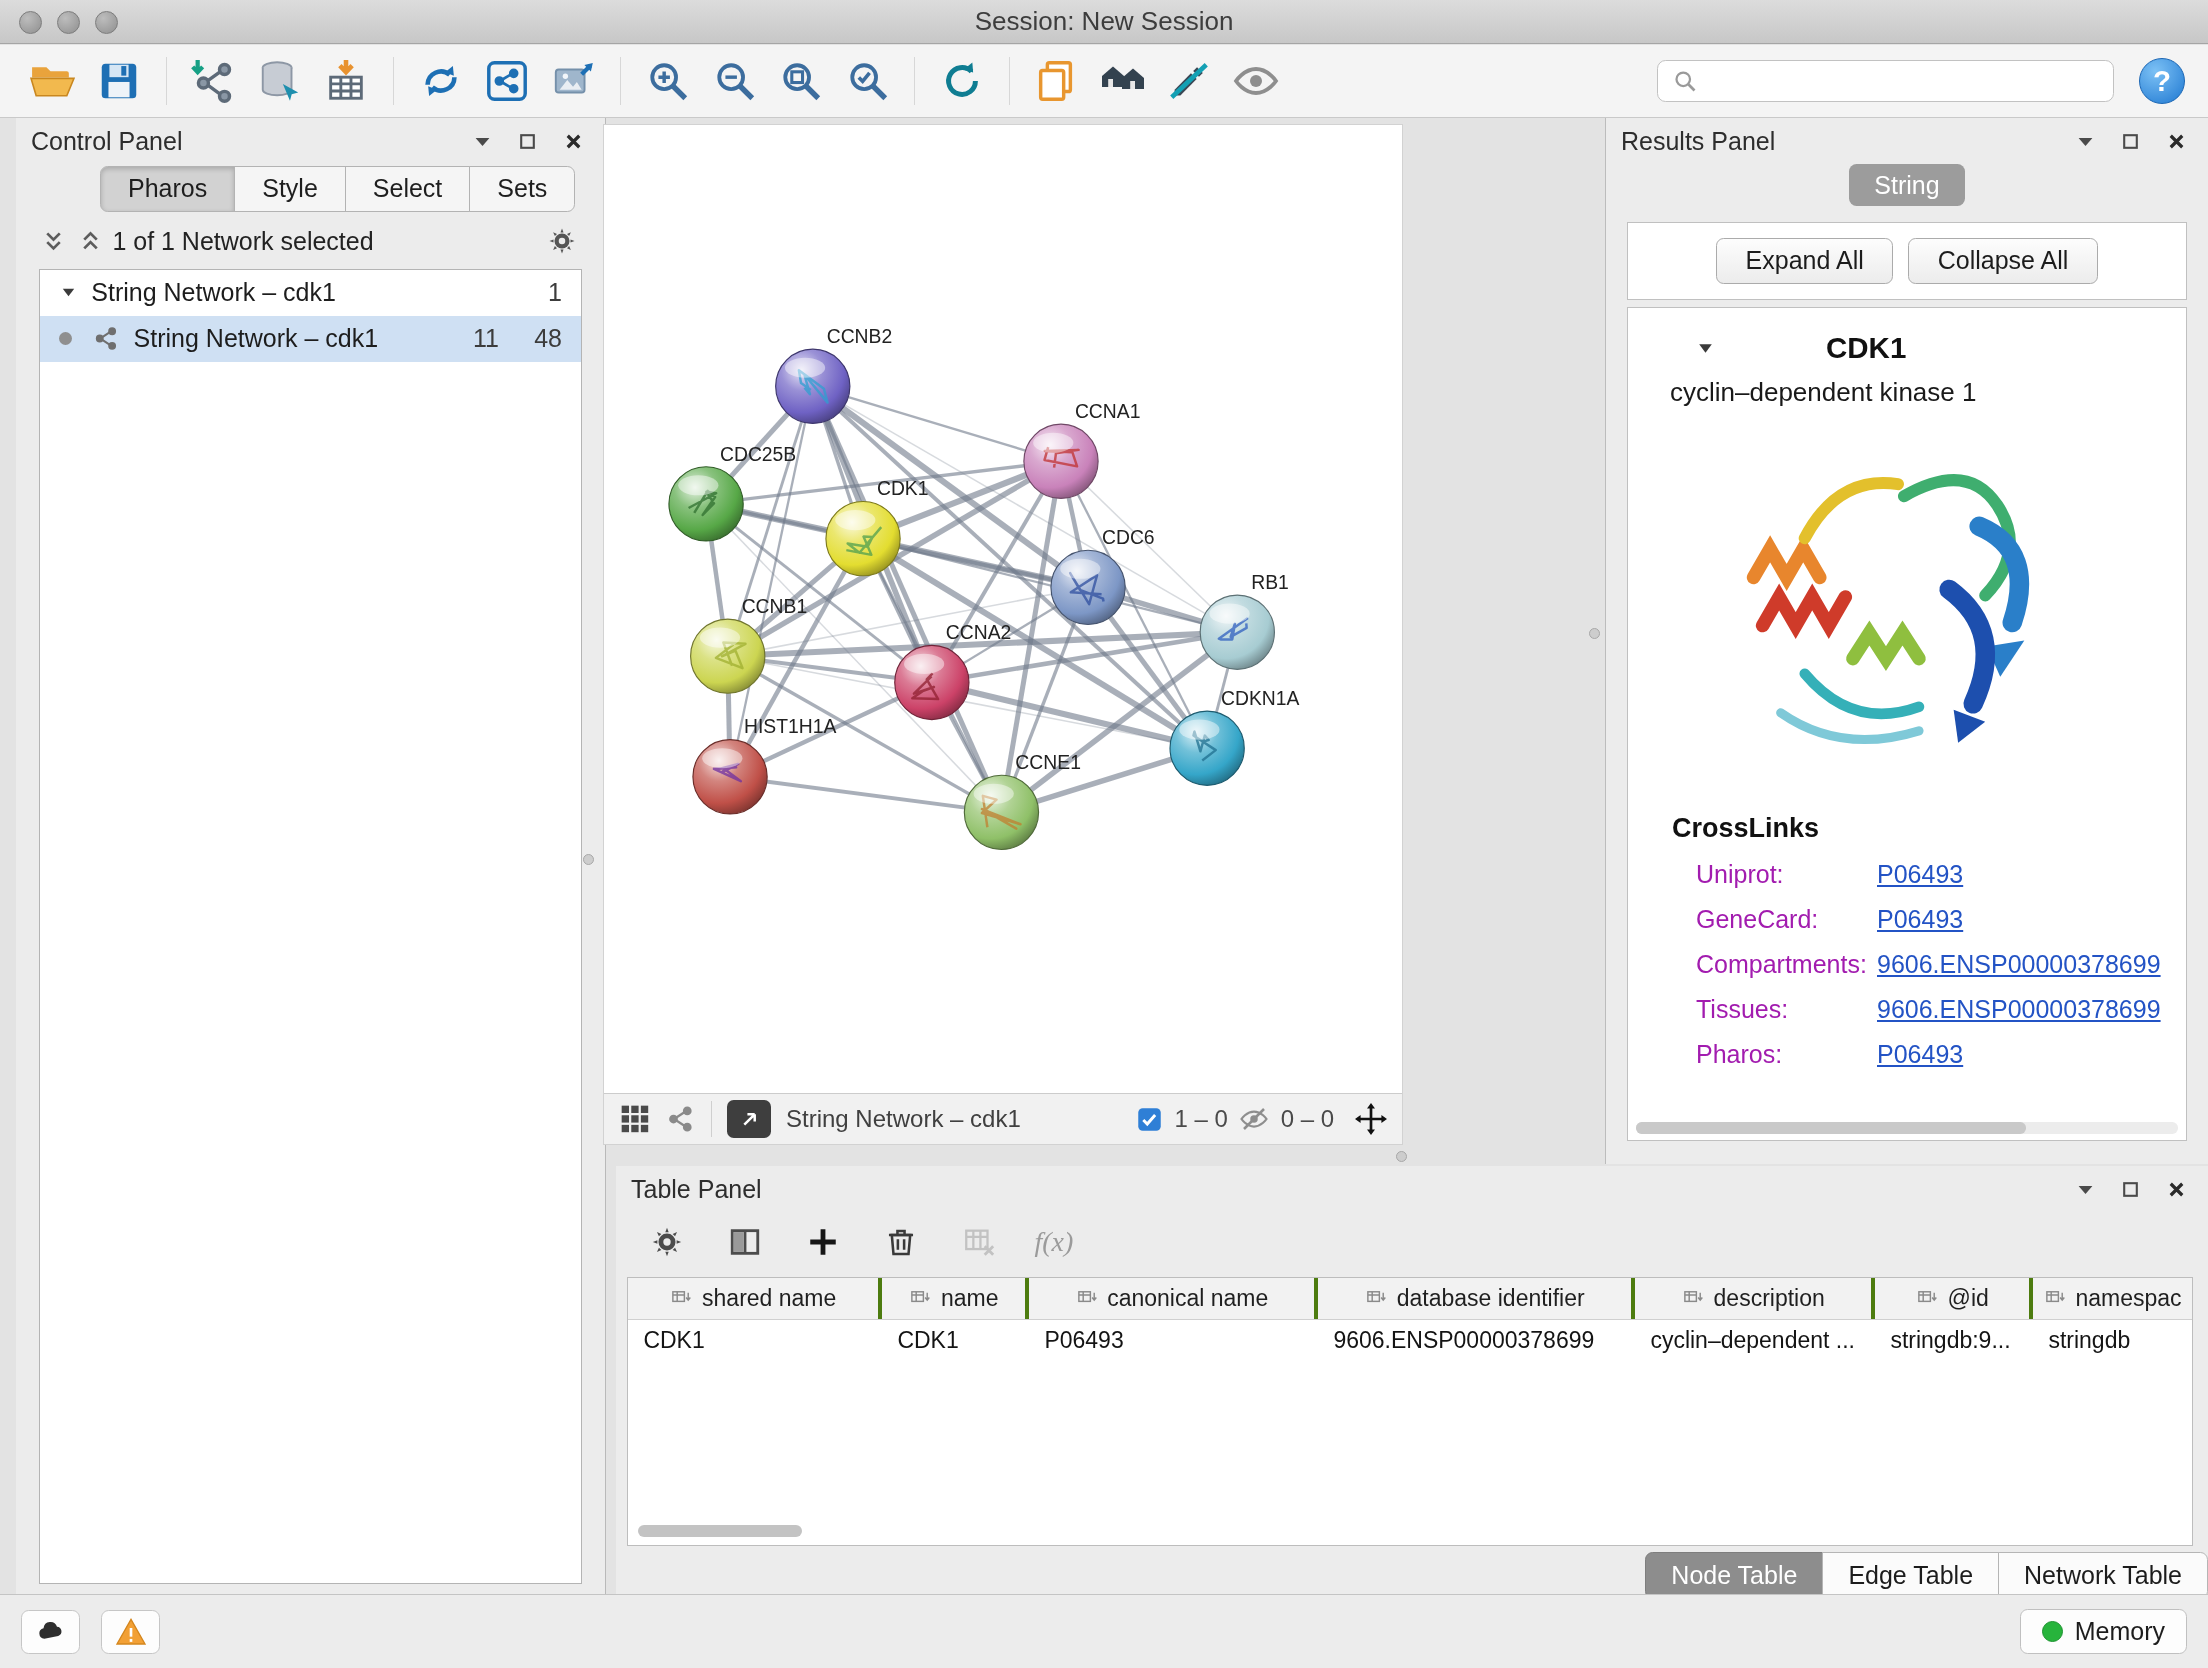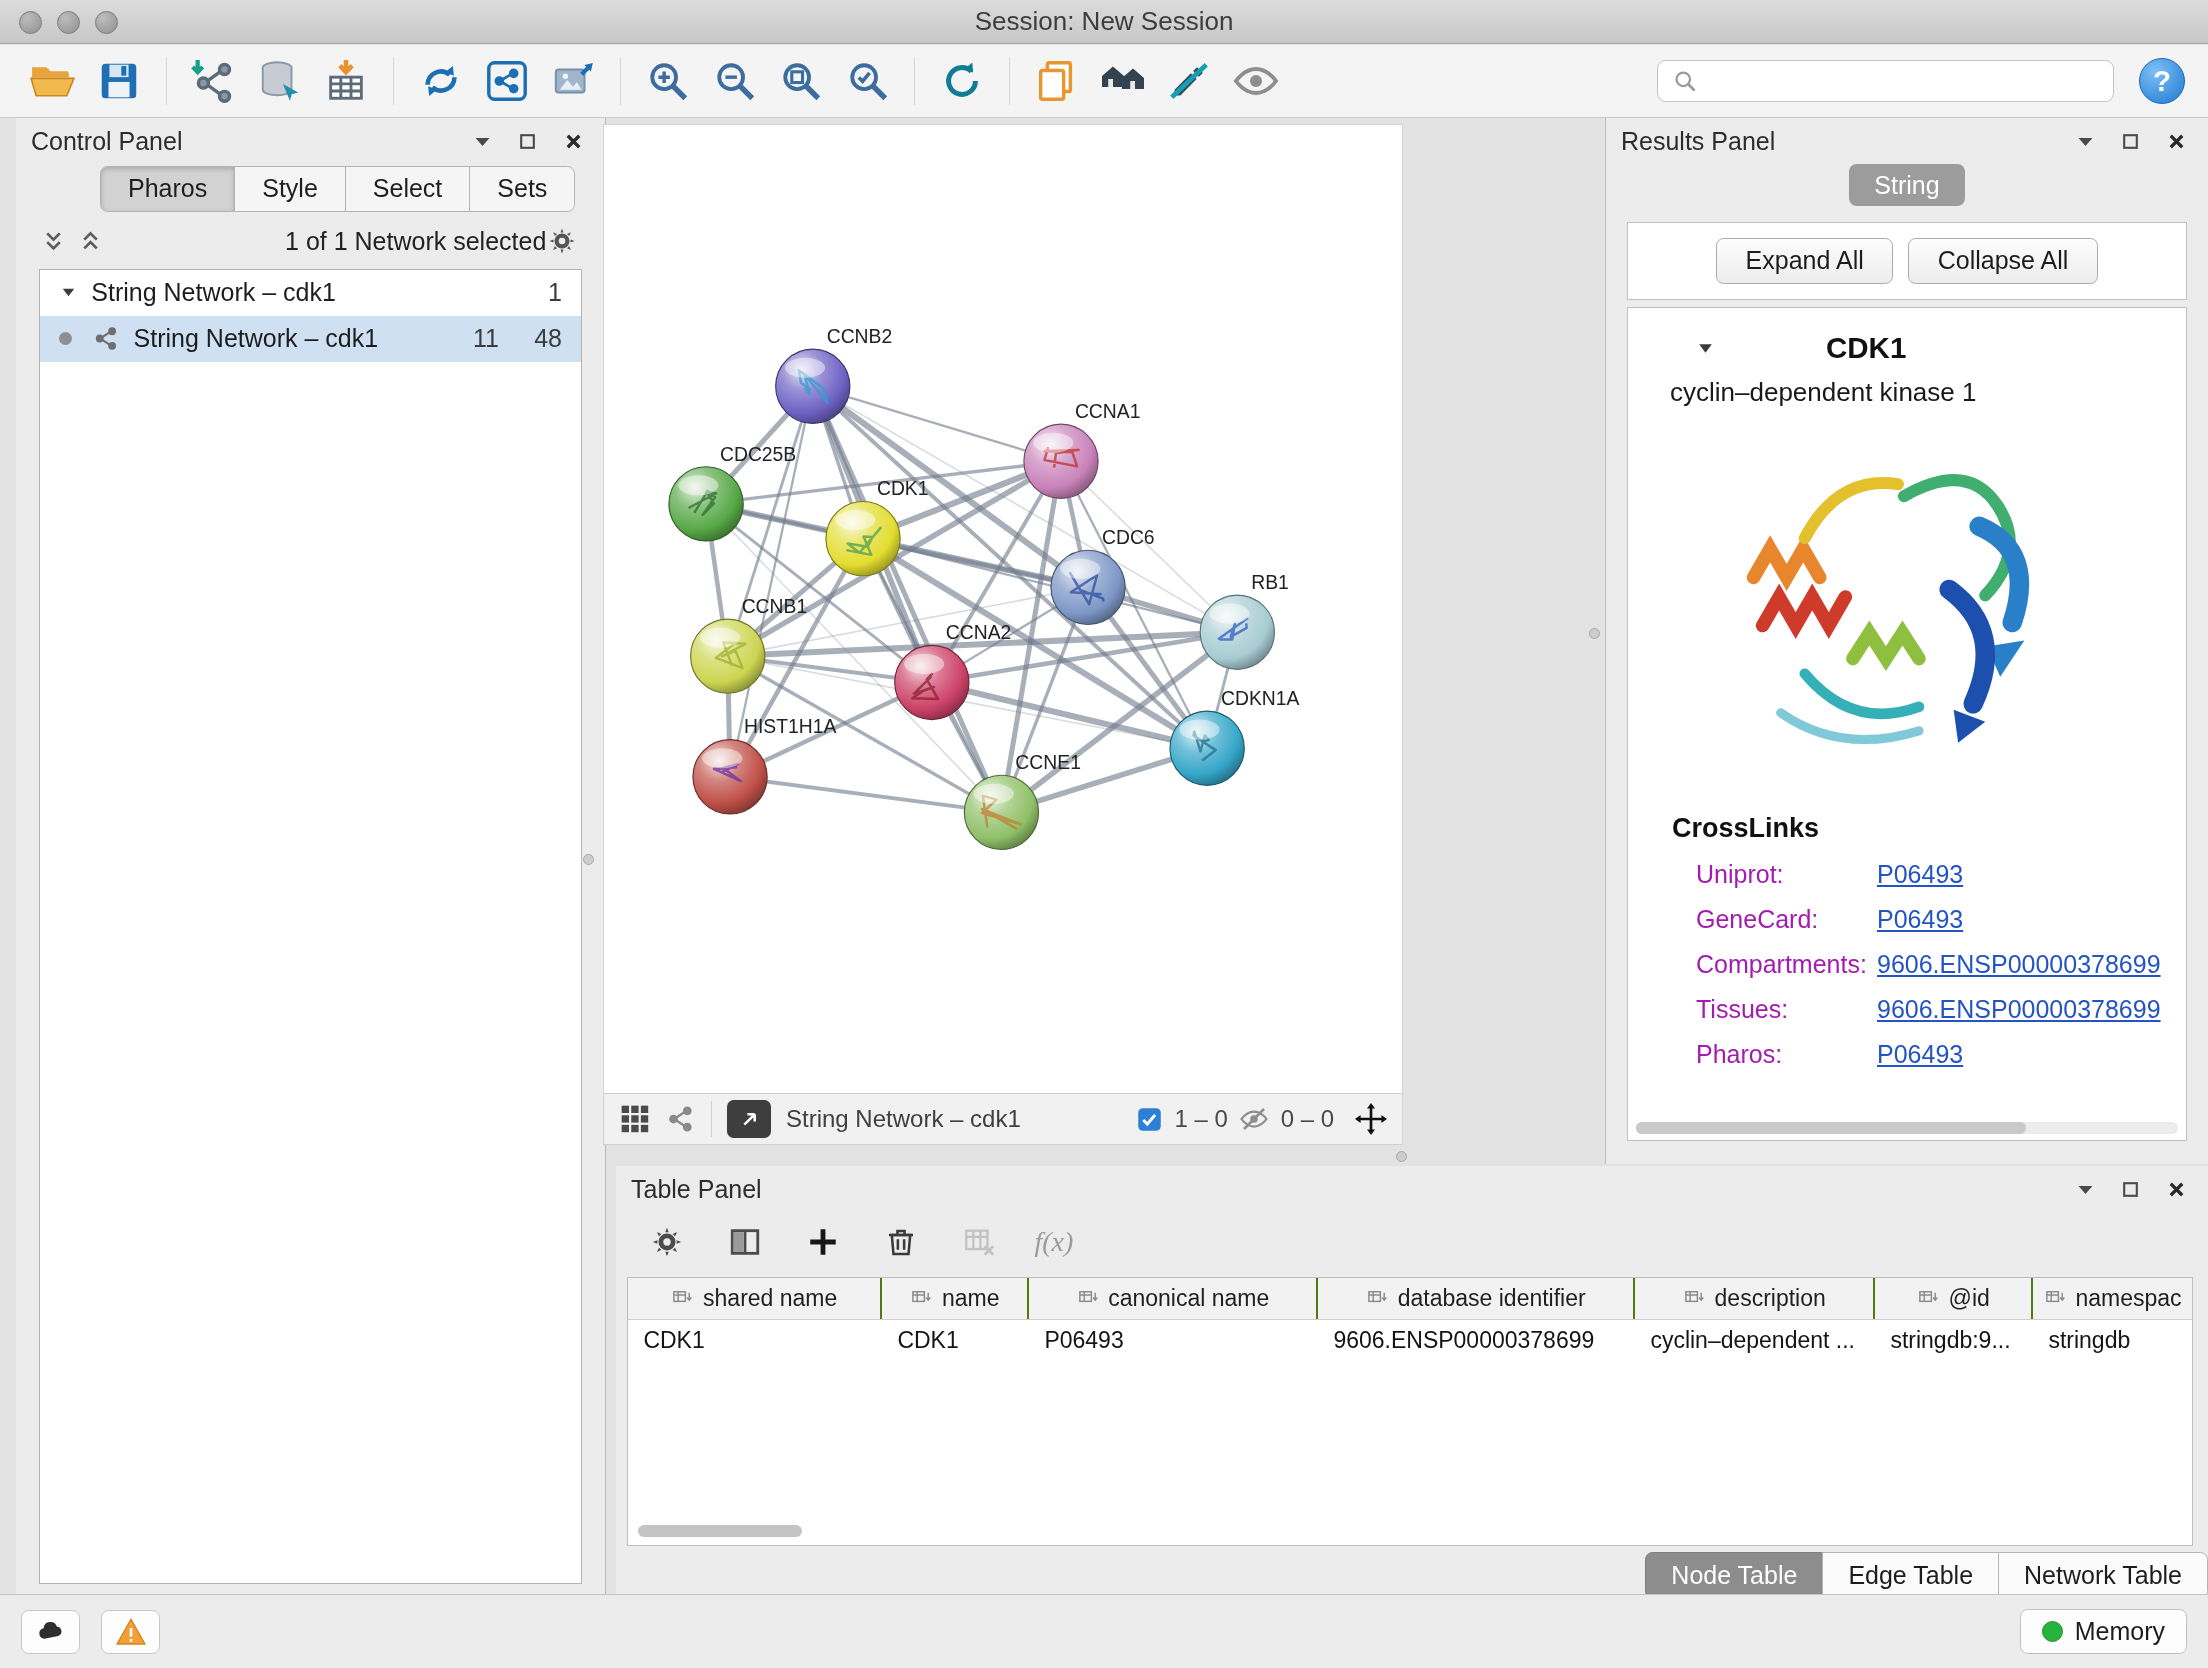--- a/index.html
+++ b/index.html
@@ -39,21 +39,21 @@
   .control-panel{position:absolute;top:118px;left:16px;width:590px;bottom:63px;background:#ececec;
     border-right:1px solid #b9b9b9;display:flex;flex-direction:column;}
   .cp-tabs{display:flex;margin:1.9px 0 5.7px 84px;flex:0 0 auto;}
   .tab{padding:7.6px 27px;font-size:25px;color:#1e1e1e;background:#f5f5f5;
     border:1px solid #b3b3b3;margin-left:-1px;}
   .tab:first-child{border-radius:7.6px 0 0 7.6px;margin-left:0;}
   .tab:last-child{border-radius:0 7.6px 7.6px 0;}
   .tab.selected{background:#d2d2d2;box-shadow:inset 0 1.9px 4.8px rgba(0,0,0,.2);}
   .cp-selrow{display:flex;align-items:center;padding:7.6px 21px 5.7px 21px;flex:0 0 auto;}
   .cp-selrow .chev{width:32px;height:32px;display:flex;align-items:center;justify-content:center;margin-right:5.7px;}
-  .cp-selrow .sel-text{flex:1;text-align:right;font-size:25px;color:#222;}
+  .cp-selrow .sel-text{flex:1;text-align:left;font-size:25px;color:#222;}
   .cp-tree{margin:5.7px 23px 21px 23px;background:#fff;border:1px solid #b4b4b4;flex:1;overflow:hidden;}
   .tree-row{height:46px;display:flex;align-items:center;font-size:25px;color:#1d1d1d;padding:0 19px;}
   .tree-row.selected{background:#cfe0f3;}
   .tree-row .grow{flex:1;}
   .tree-count{color:#3c3c3c;margin-left:25px;min-width:38px;text-align:right;}
 
   
   .network-view{position:absolute;left:603px;top:124px;width:800px;height:1021px;background:#fff;
     border:1px solid #d2d2d2;display:flex;flex-direction:column;}
   .net-canvas{flex:1;position:relative;}
@@ -90,21 +90,21 @@
 
   
   .table-panel{position:absolute;left:616px;top:1166px;right:0;bottom:63px;background:#ececec;
     display:flex;flex-direction:column;}
   .tp-toolbar{height:59px;display:flex;align-items:center;gap:34px;padding-left:28.5px;flex:0 0 auto;}
   .tp-icon{width:44px;height:44px;display:flex;align-items:center;justify-content:center;}
   .fx-label{font-family:"Liberation Serif",serif;font-style:italic;font-size:28px;color:#9b9b9b;}
   .table-wrap{margin:5.7px 15px 0 11.4px;background:#fff;border:1px solid #bdbdbd;flex:1;position:relative;overflow:hidden;}
   .thead{display:flex;height:42px;background:#f2f2f2;border-bottom:1px solid #d0d0d0;}
   .th{display:flex;align-items:center;justify-content:center;gap:8.6px;font-size:23px;color:#1f1f1f;
-    border-right:2px solid #4d7c0f;overflow:hidden;white-space:nowrap;}
+    border-right:4px solid #4d7c0f;overflow:hidden;white-space:nowrap;}
   .trow{display:flex;height:42px;}
   .td{display:flex;align-items:center;padding-left:15px;font-size:23px;color:#141414;
     overflow:hidden;white-space:nowrap;}
   .c0{width:254px;flex:0 0 auto;} .c1{width:147px;flex:0 0 auto;} .c2{width:289px;flex:0 0 auto;}
   .c3{width:317px;flex:0 0 auto;} .c4{width:240px;flex:0 0 auto;} .c5{width:158px;flex:0 0 auto;}
   .c6{flex:1;border-right:none;}
   .t-scroll{position:absolute;left:9.5px;bottom:7.6px;width:164px;height:12.4px;background:#c3c3c3;border-radius:6.7px;}
   .tp-tabs{height:59px;display:flex;align-items:center;justify-content:flex-end;flex:0 0 auto;}
   .tp-tab{padding:7.6px 25px;font-size:25px;color:#1c1c1c;background:#fbfbfb;border:1px solid #b5b5b5;margin-left:-1px;}
   .tp-tab:first-child{border-radius:7.6px 0 0 7.6px;margin-left:0;}

